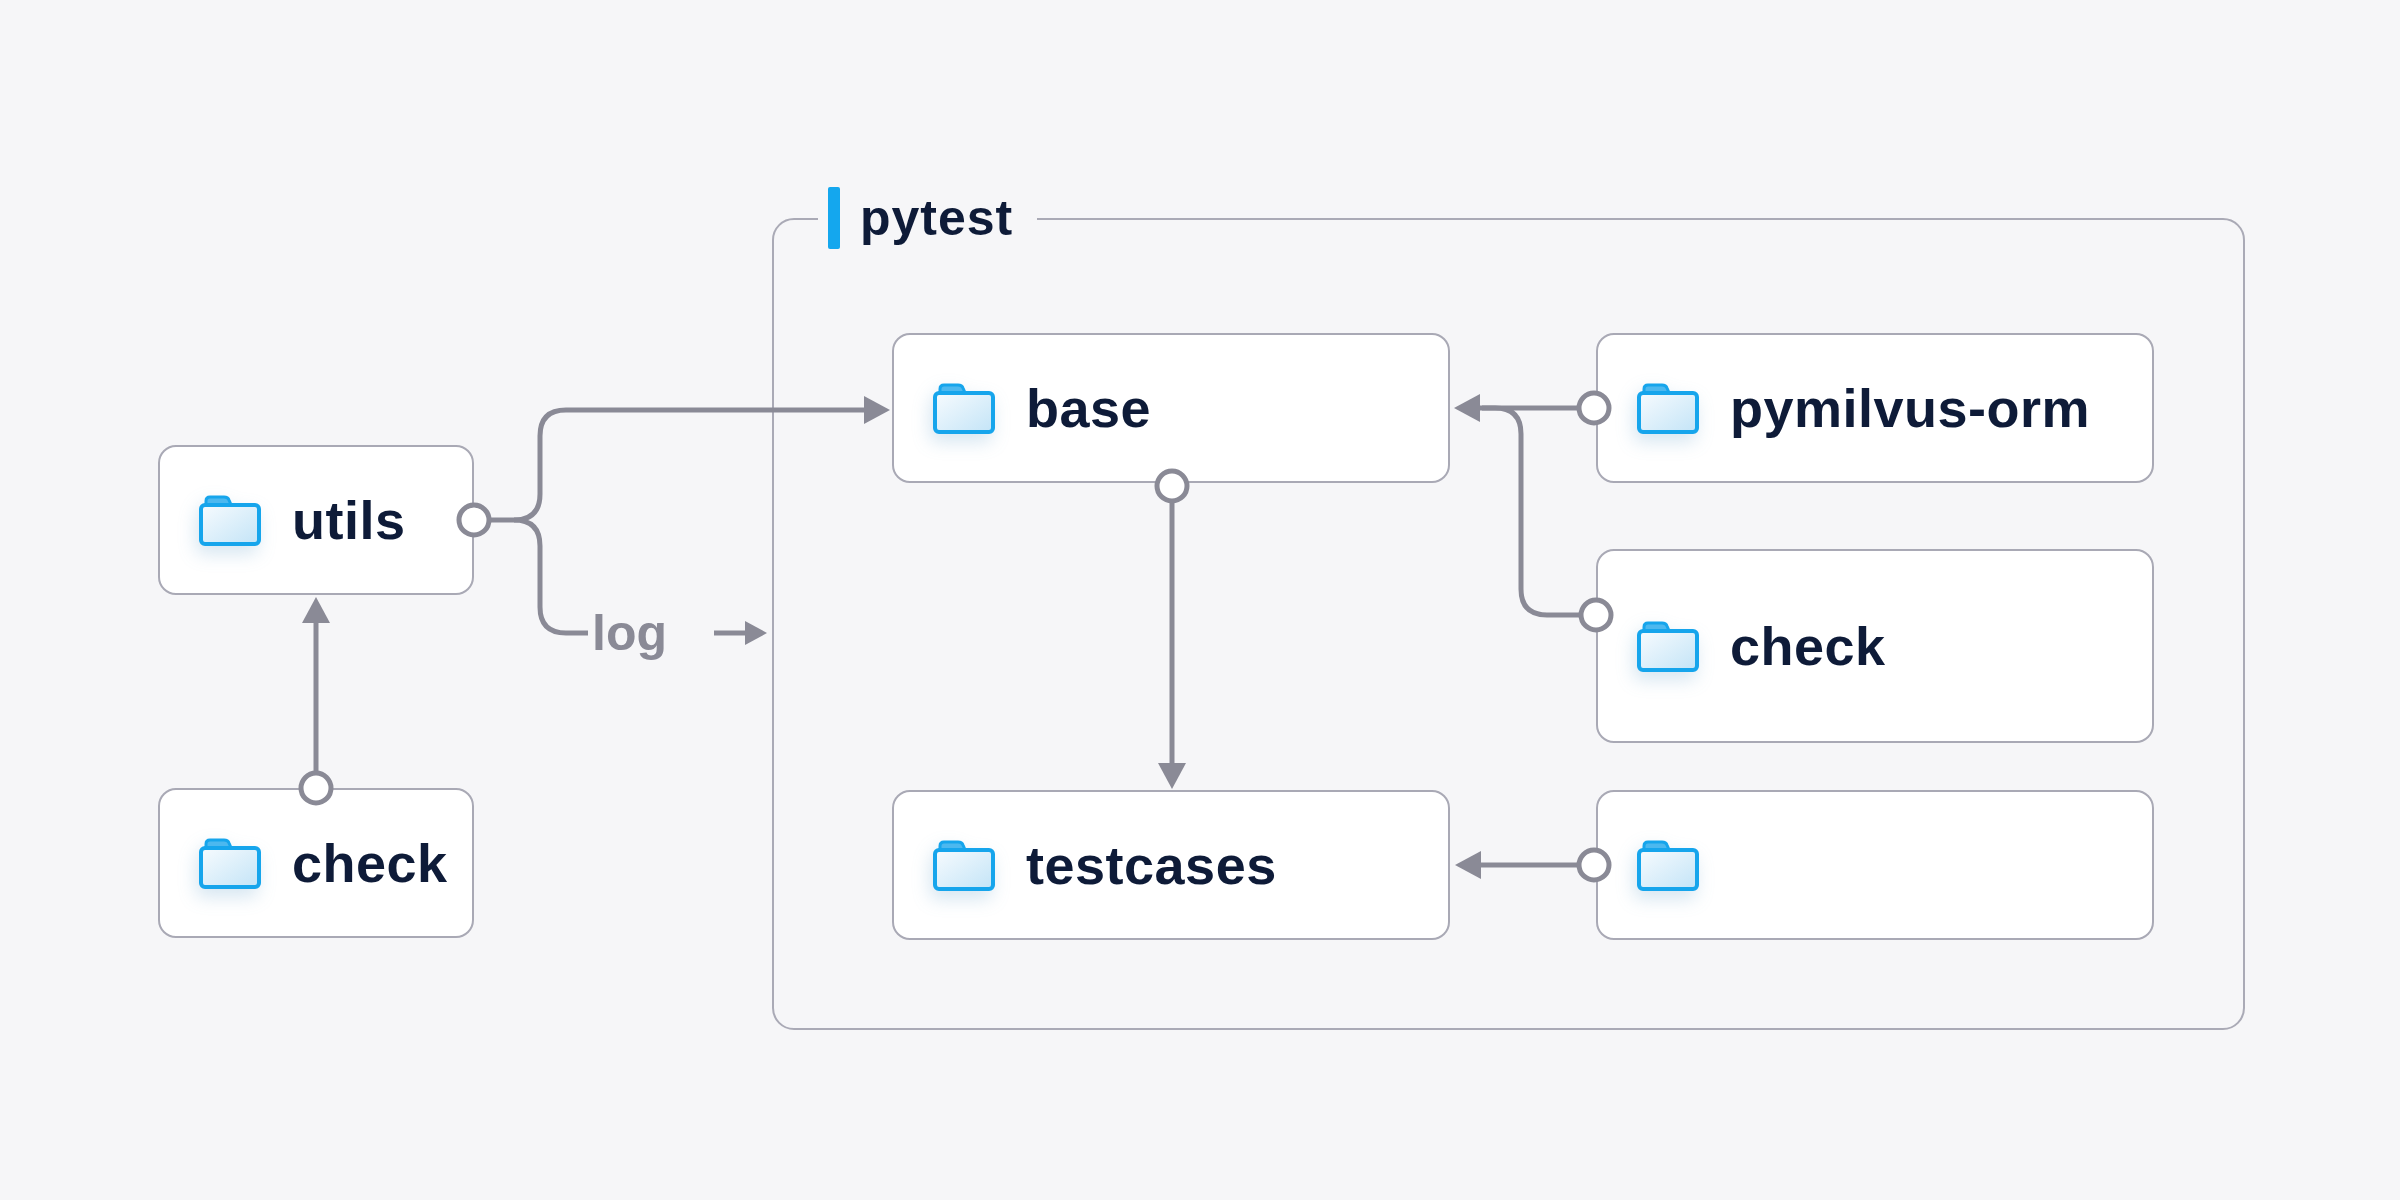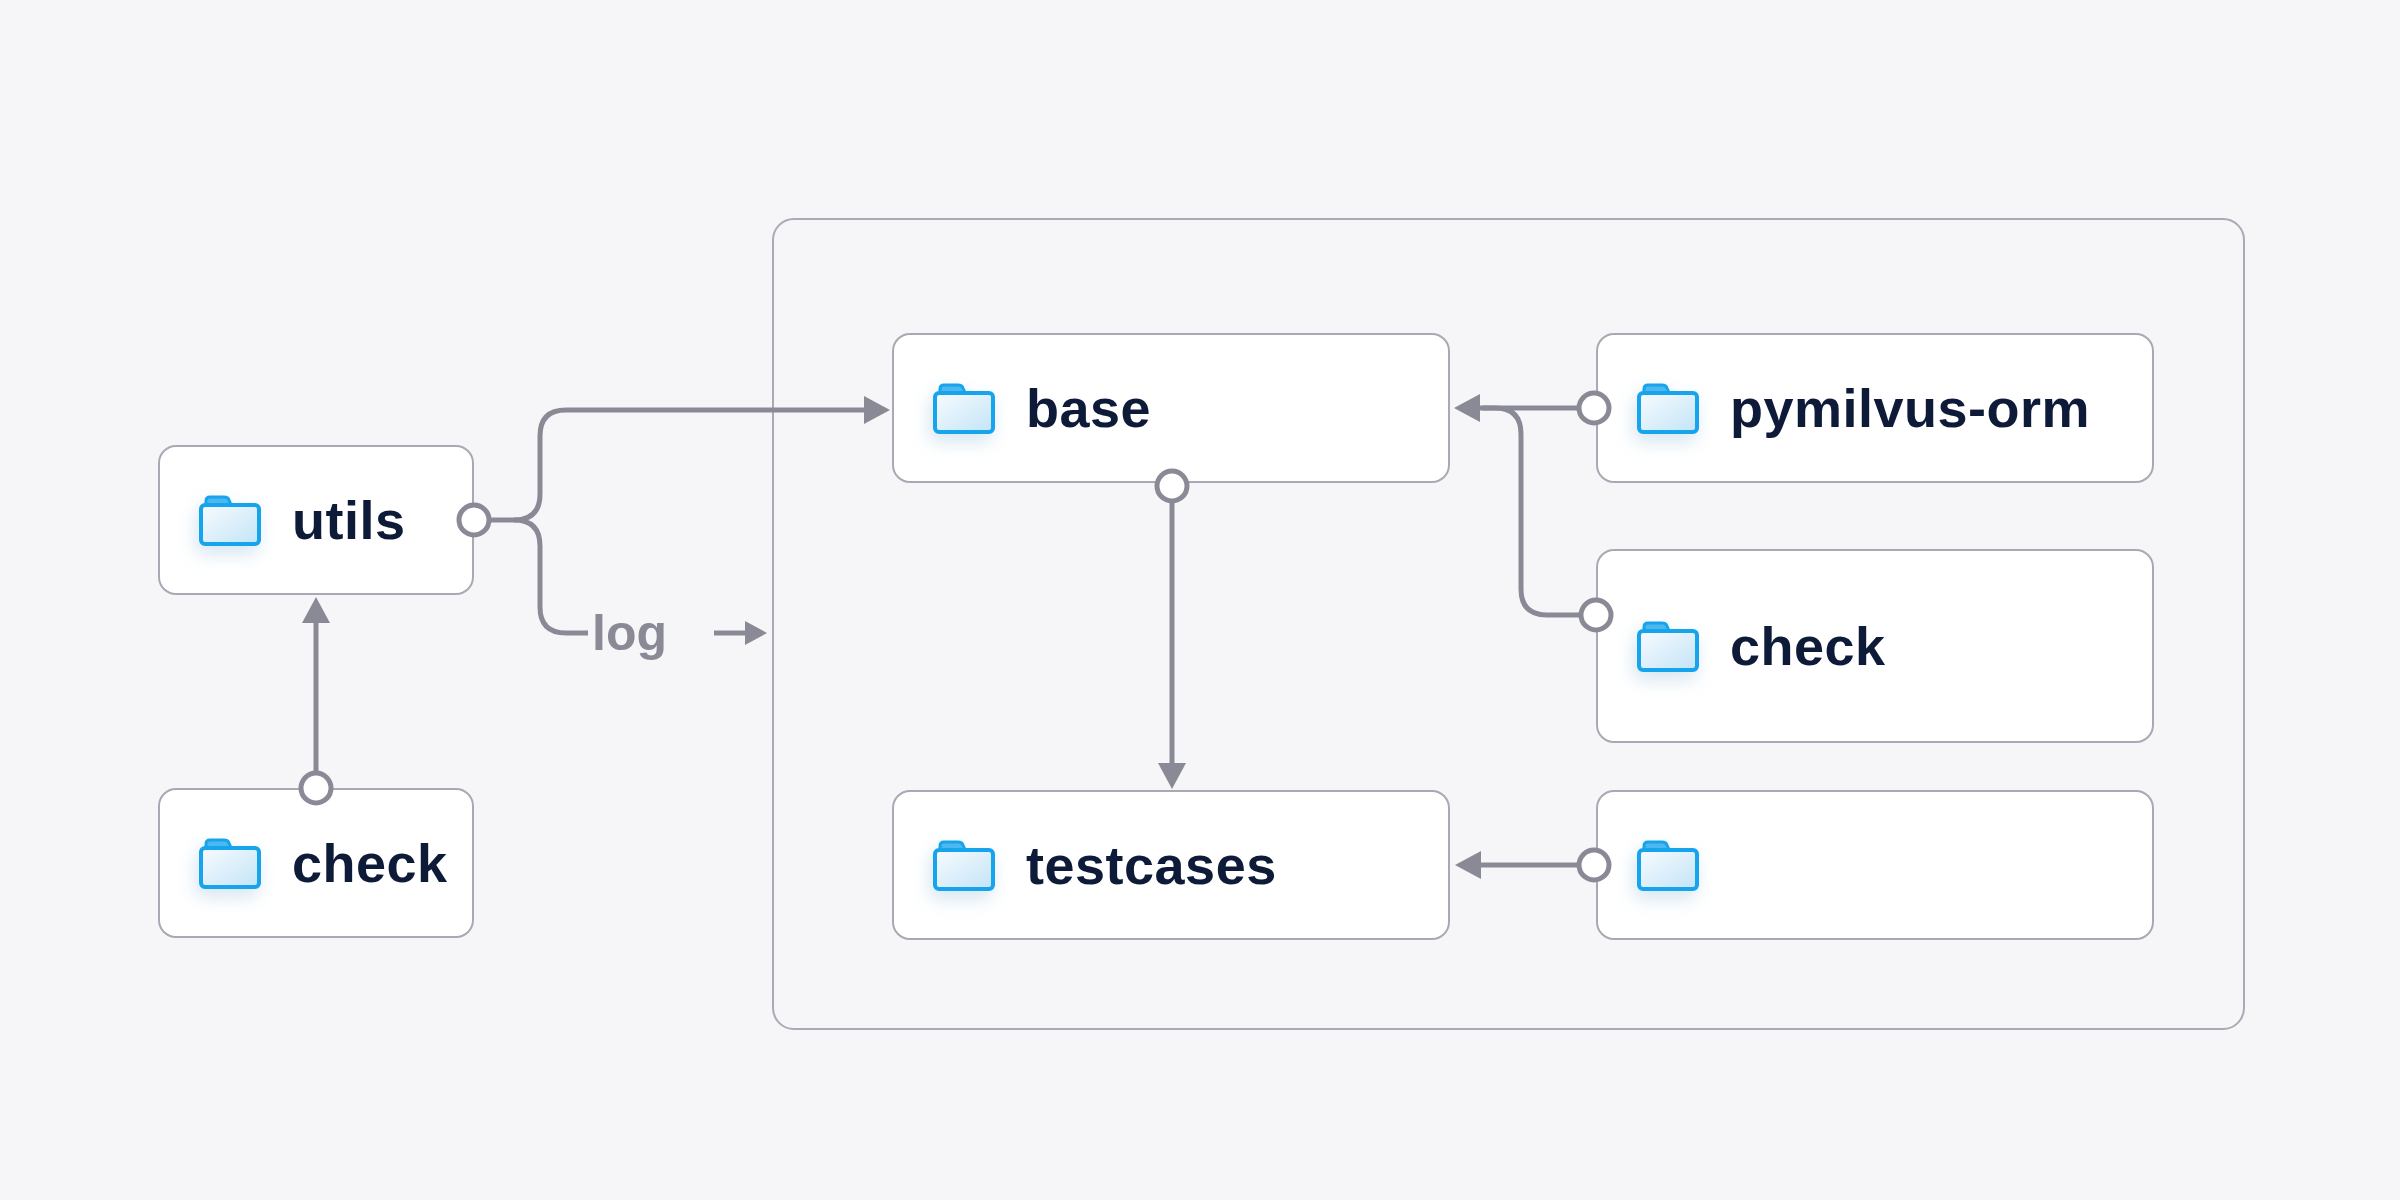--- a/index.html
+++ b/index.html
@@ -142,20 +142,24 @@
         <stop offset="1" stop-color="#c3e4f7"></stop>
       </linearGradient>
       <symbol id="folder-sym" viewBox="0 0 64 53">
         <path d="M8 13 L8 7 Q8 3 12 3 L26 3 Q30 3 31 6 L34 13 Z" fill="#4cb8ef" stroke="#16a5ec" stroke-width="3" stroke-linejoin="round"></path>
         <rect x="3" y="11" width="58" height="39" rx="4" fill="url(#folder-grad)" stroke="#16a5ec" stroke-width="4"></rect>
       </symbol>
     </defs>
   </svg>
 
   <div class="group-box"></div>
+  <div class="group-label">
+    <span class="accent-bar"></span>
+    <span class="group-title">pytest</span>
+  </div>
 
   <svg class="connectors" width="2400" height="1200">
 
     <g>
       <line x1="316" y1="771" x2="316" y2="620"></line>
       <polygon points="316,597 302,623 330,623"></polygon>
       <circle class="dot" cx="316" cy="788" r="15"></circle>
     </g>
 
     <g>

